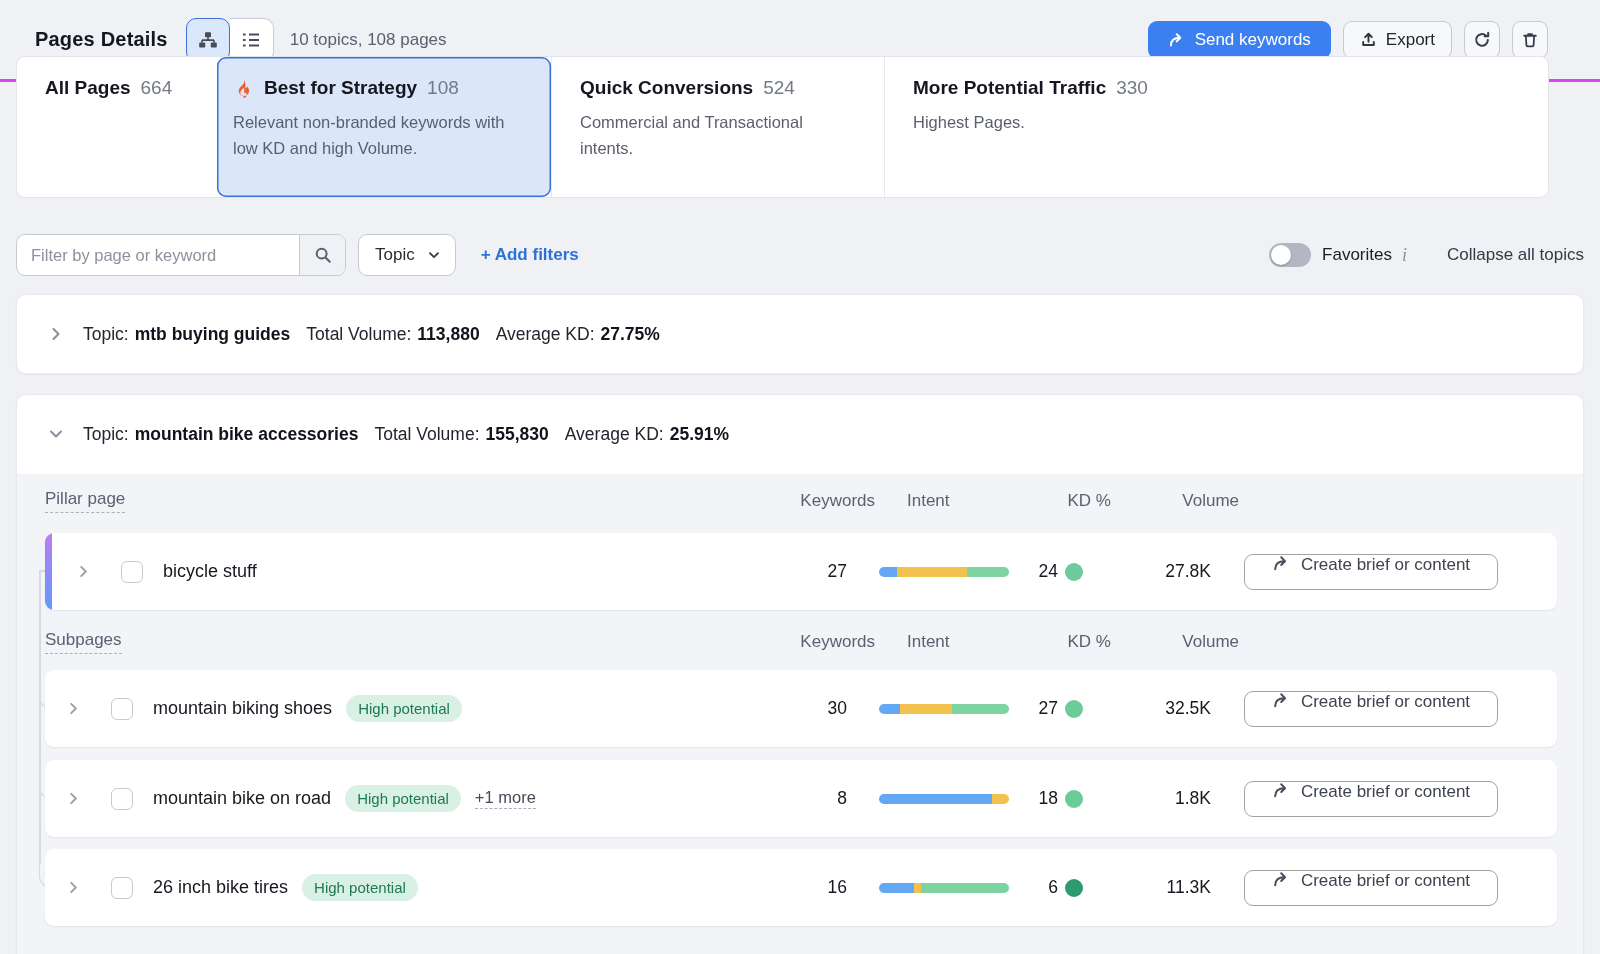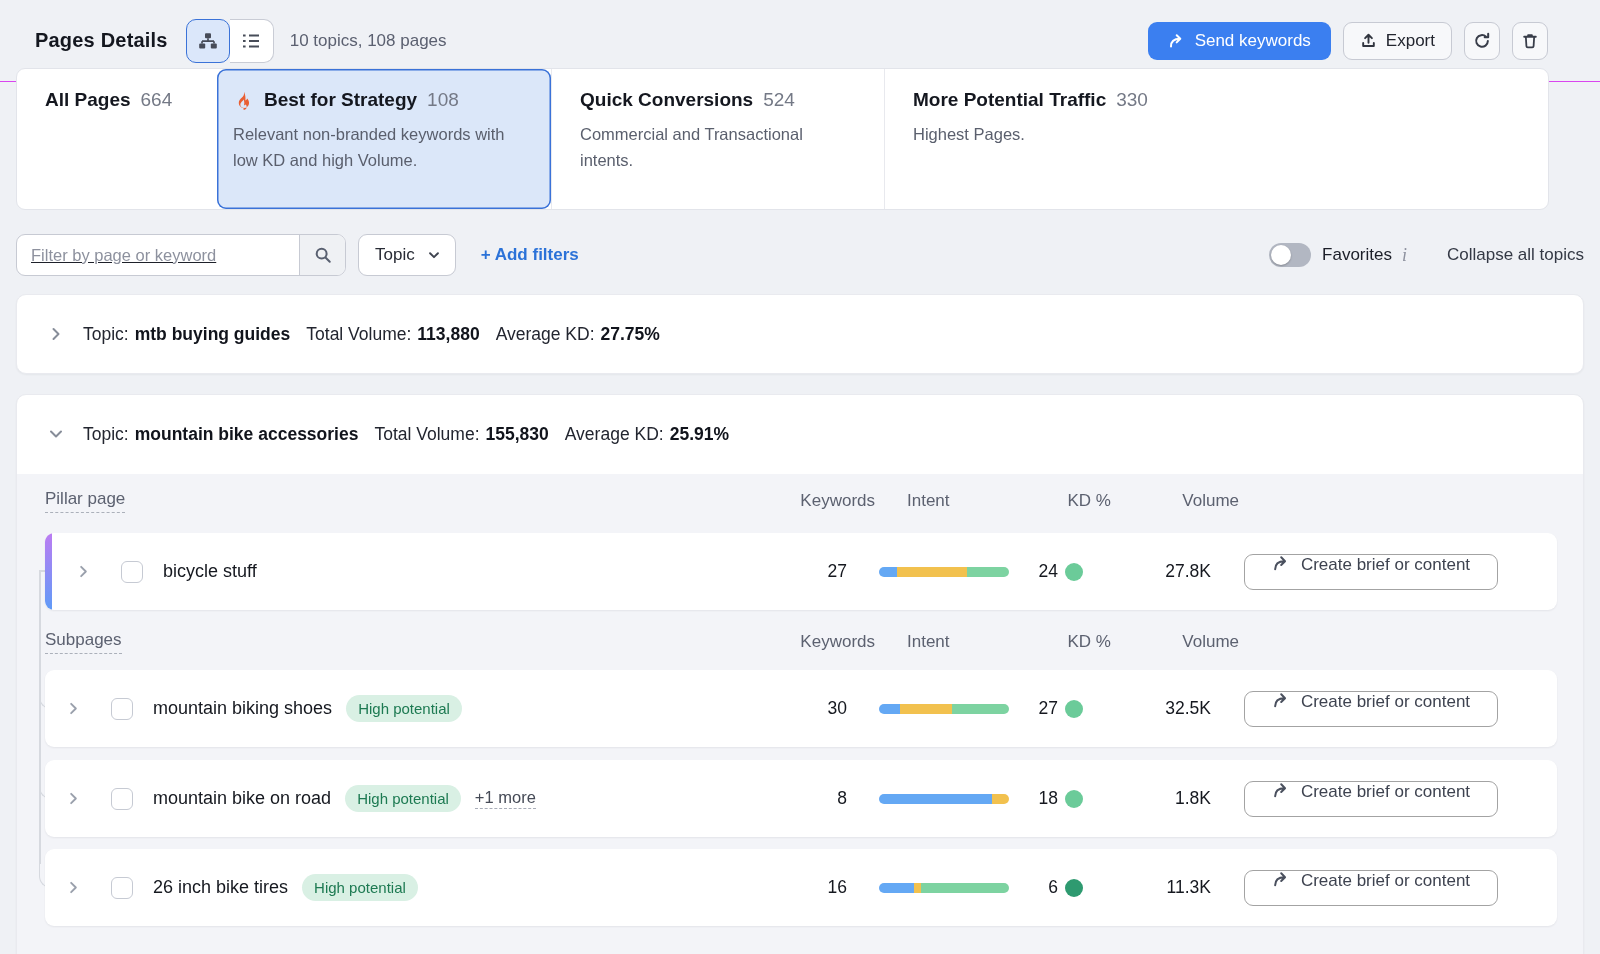--- a/index.html
+++ b/index.html
@@ -5,57 +5,57 @@
   * { margin:0; padding:0; box-sizing:border-box; }
   html,body { background:#e4e6ec; }
   button { font-family:inherit; border:none; background:none; cursor:pointer; }
   .page {
     position:relative; width:1600px; height:954px; overflow:hidden;
     background:#eff1f5; font-family:"Liberation Sans", sans-serif; color:#15181f;
   }
 
   
   .topbar { position:absolute; left:0; top:0; width:1600px; height:82px;
-    display:flex; align-items:center; padding:0 52px 0 35px; border-bottom:1px solid #d946ef; }
+    display:flex; align-items:center; padding:0 52px 0 35px; border-bottom:3px solid #d946ef; }
   .page-title { font-size:20px; font-weight:700; color:#14171f; letter-spacing:.2px; }
   .view-toggle { display:flex; margin-left:18px; }
   .vt-btn { width:44px; height:44px; display:flex; align-items:center; justify-content:center;
     background:#fff; border:1px solid #c9ccd5; }
   .vt-btn.first { border-radius:10px 0 0 10px; }
   .vt-btn.last  { border-radius:0 10px 10px 0; border-left:none; }
   .vt-btn.selected { background:#dbe7fa; border:1.5px solid #3a72d8; border-radius:10px; }
   .topbar-summary { margin-left:16px; font-size:17px; color:#5b6070; }
   .topbar-right { margin-left:auto; display:flex; align-items:center; gap:12px; }
   .btn-send { height:38px; padding:0 20px; border-radius:9px; background:#3b7ff0;
     color:#fff; font-size:17px; font-weight:400; display:flex; align-items:center; gap:10px; }
   .btn-export { height:38px; padding:0 16px; border-radius:9px; background:#f7f8fa;
     border:1px solid #c7cad3; color:#23262f; font-size:17px; font-weight:500;
     display:flex; align-items:center; gap:9px; }
   .icon-btn { width:36px; height:38px; border-radius:9px; background:#f7f8fa;
     border:1px solid #c7cad3; display:flex; align-items:center; justify-content:center; }
 
   
-  .tabs { position:absolute; left:16px; top:68px; width:1533px; height:142px;
+  .tabs { position:absolute; left:16px; top:56px; width:1533px; height:142px;
     background:#fff; border:1px solid #e2e4ea; border-radius:9px; display:flex; overflow:hidden; }
   .tab { position:relative; padding:20px 26px 0 28px; flex:0 0 333px; border-left:1px solid #e8e9ee; }
   .tab.t0 { flex:0 0 200px; border-left:none; }
   .tab.t1 { flex:0 0 334px; }
   .tab.selected { background:#dbe7f9; border-radius:9px; box-shadow:inset 0 0 0 1.5px #3a72d8; border-left:none;padding-left:16px; }
   .tab-title { display:flex; align-items:center; gap:10px; }
   .tab-name { font-size:19px; font-weight:700; color:#14171f; }
   .tab-count { font-size:19px; color:#747986; }
   .tab-desc { margin-top:10px; font-size:16.5px; line-height:26px; color:#5a5f6d; }
 
   
   .filter-row { position:absolute; left:16px; top:234px; width:1568px; height:42px;
     display:flex; align-items:center; }
   .search-box { width:330px; height:42px; background:#fff; border:1px solid #c7cad3;
     border-radius:9px; display:flex; overflow:hidden; }
   .search-input { flex:1; border:none; outline:none; padding:0 14px; font-size:16.5px;
-    color:#1d2029; background:transparent; font-family:inherit;text-decoration:underline; }
+    color:#1d2029; background:transparent; font-family:inherit; }
   .search-input::placeholder { color:#8d919e; }
   .search-btn { width:46px; border-left:1px solid #c7cad3; background:#eff1f4;
     display:flex; align-items:center; justify-content:center; border-radius:0; }
   .topic-select { margin-left:12px; height:42px; padding:0 14px 0 16px; border:1px solid #c7cad3;
     border-radius:9px; background:#fff; display:flex; align-items:center; gap:12px;
     font-size:17px; color:#282b35; }
   .add-filters { margin-left:25px; color:#2b72d8; font-size:17px; font-weight:600; }
   .filter-right { margin-left:auto; display:flex; align-items:center; }
   .toggle { width:42px; height:24px; border-radius:12px; background:#b2b7c2; position:relative; }
   .toggle .knob { position:absolute; left:2px; top:2px; width:20px; height:20px; border-radius:50%;

